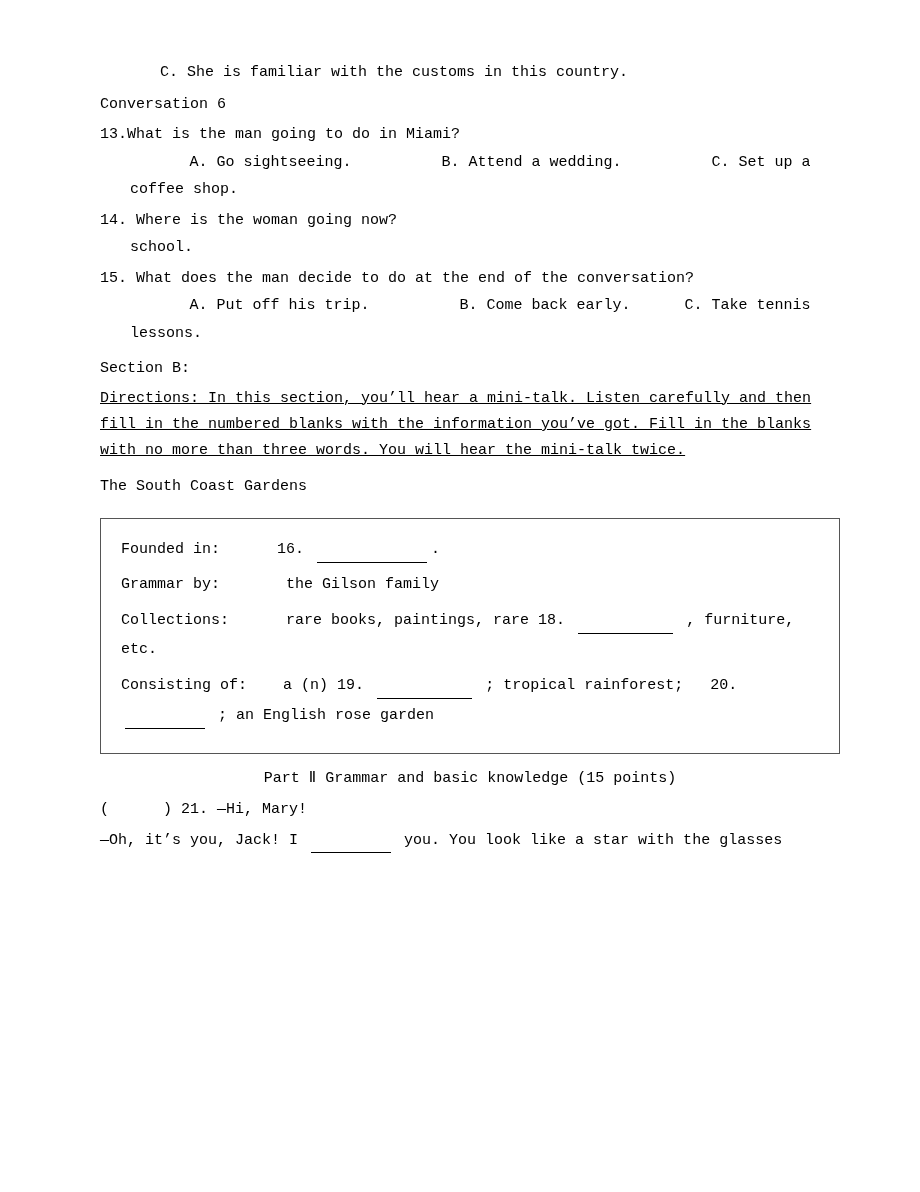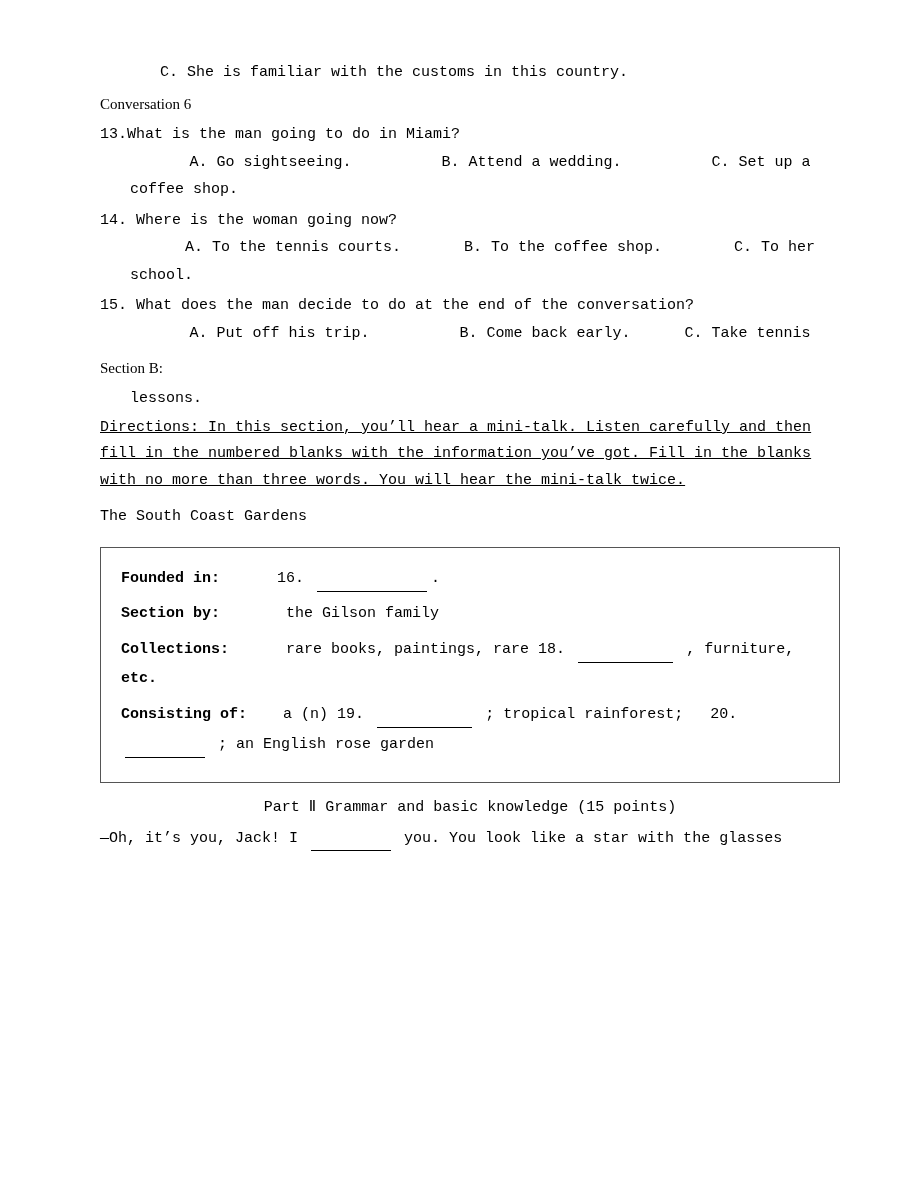--- a/index.html
+++ b/index.html
@@ -32,21 +32,20 @@
     }
 
     .indent-small {
       padding-left: 30px;
     }
 
     .section-title {
       font-weight: normal;
       margin-top: 6px;
       margin-bottom: 4px;
-      font-family: Liberation Serif, serif;
     }
 
     .question-line {
       margin-top: 5px;
       margin-bottom: 2px;
     }
 
     .options-line {
       padding-left: 60px;
       margin-bottom: 2px;
@@ -77,21 +76,20 @@
     }
 
     .info-row {
       margin-bottom: 8px;
       line-height: 1.8;
     }
 
     .info-label {
       display: inline-block;
       min-width: 120px;
-      font-weight: bold;
     }
 
     .part-title {
       margin-top: 10px;
       margin-bottom: 4px;
       text-align: center;
     }
 
     .directions-block {
       margin: 4px 0 10px 0;
@@ -124,83 +122,76 @@
     <span>C. Set up a</span>
   </div>
   <div class="line indent-small">
     <span>coffee shop.</span>
   </div>
 
   <div class="line question-line">
     <span>14. Where is the woman going now?</span>
   </div>
 
-  <div class="options-line">
-    <span>A. To the tennis courts.</span>
-    &nbsp;&nbsp;&nbsp;&nbsp;&nbsp;
-    <span>B. To the coffee shop.</span>
-    &nbsp;&nbsp;&nbsp;&nbsp;&nbsp;&nbsp;
-    <span>C. To her</span>
-  </div>
   <div class="line indent-small">
     <span>school.</span>
   </div>
 
   <div class="line question-line">
     <span>15. What does the man decide to do at the end of the conversation?</span>
   </div>
 
   <div class="options-line">
     <span>A. Put off his trip.</span>
     &nbsp;&nbsp;&nbsp;&nbsp;&nbsp;&nbsp;&nbsp;&nbsp;
     <span>B. Come back early.</span>
     &nbsp;&nbsp;&nbsp;&nbsp;
     <span>C. Take tennis</span>
   </div>
+  <div class="line indent-small">
+    <span>lessons.</span>
+  </div>
+
   <div class="line section-title" style="margin-top:10px;">
     <span>Section B:</span>
-  </div>
-
-  <div class="line indent-small">
-    <span>lessons.</span>
   </div>
 
   <div class="directions-block">
     <span>Directions: In this section, you’ll hear a mini-talk. Listen carefully and then fill in the numbered blanks with the information you’ve got. Fill in the blanks with no more than three words. You will hear the mini-talk twice.</span>
   </div>
 
   <div class="line">
     <span>The South Coast Gardens</span>
   </div>
 
   <div class="info-box">
 
     <div class="info-row">
       <span class="info-label">Founded in:</span>
       &nbsp;&nbsp;
       <span>16.</span>
       <span class="blank-box">&nbsp;</span>.
     </div>
 
     <div class="info-row">
-      <span class="info-label">Section by:</span>
+      <span class="info-label">Grammar by:</span>
       &nbsp;&nbsp;&nbsp;
       <span>the Gilson family</span>
     </div>
 
 
     <div class="info-row">
       <span class="info-label">Collections:</span>
       &nbsp;&nbsp;&nbsp;
       <span>rare books, paintings, rare</span>
       <span>18.</span>
       <span class="blank-box blank-medium">&nbsp;</span>
       <span>, furniture,</span>
     </div>
-    <div class="info-row" style="margin-top:-6px;font-weight:bold;">
+    <div class="info-row" style="margin-top:-6px;">
       <span>etc.</span>
     </div>
 
     <div class="info-row">
       <span class="info-label">Consisting of:</span>
       &nbsp;&nbsp;
       <span>a (n)</span>
       <span>19.</span>
       <span class="blank-box blank-medium">&nbsp;</span>
       <span>; tropical rainforest;</span>
@@ -211,20 +202,27 @@
       <span class="blank-box blank-short">&nbsp;</span>
       <span>; an English rose garden</span>
     </div>
 
   </div>
 
   <div class="line part-title">
     <span>Part Ⅱ Grammar and basic knowledge (15 points)</span>
   </div>
 
+  <div class="line" style="margin-top:6px;">
+    <span>(</span>
+    &nbsp;&nbsp;&nbsp;&nbsp;
+    <span>)</span>
+    <span>21.</span>
+    <span>—Hi, Mary!</span>
+  </div>
 
   <div class="line">
     <span>—Oh, it’s you, Jack! I</span>
     <span class="blank-box blank-short">&nbsp;</span>
     <span>you. You look like a star with the glasses</span>
   </div>
 
 </div>
 
 </body></html>

